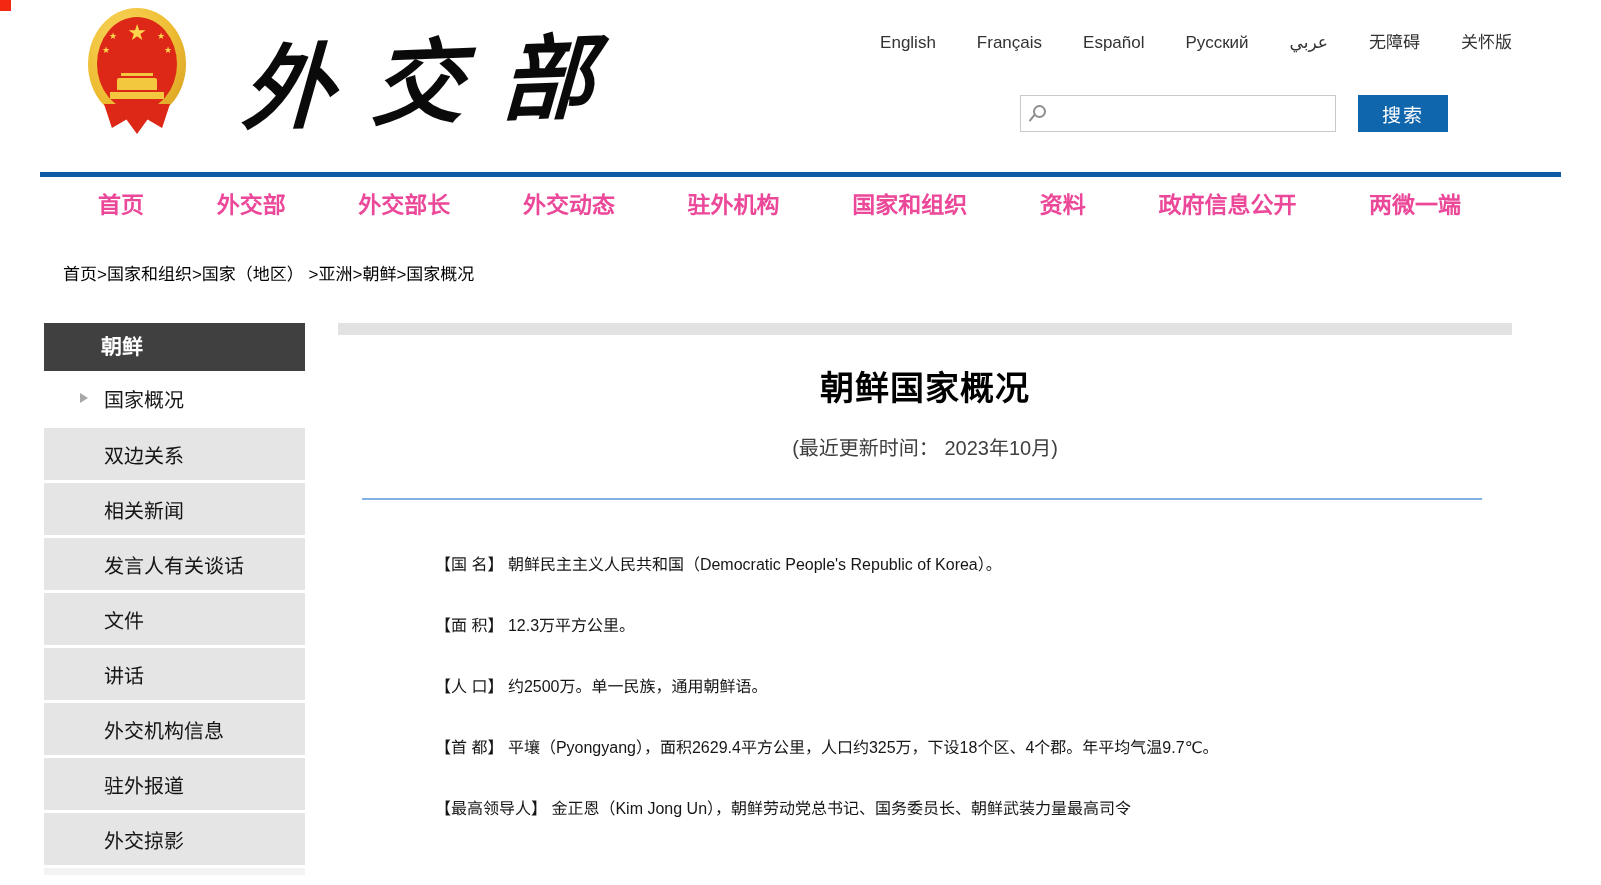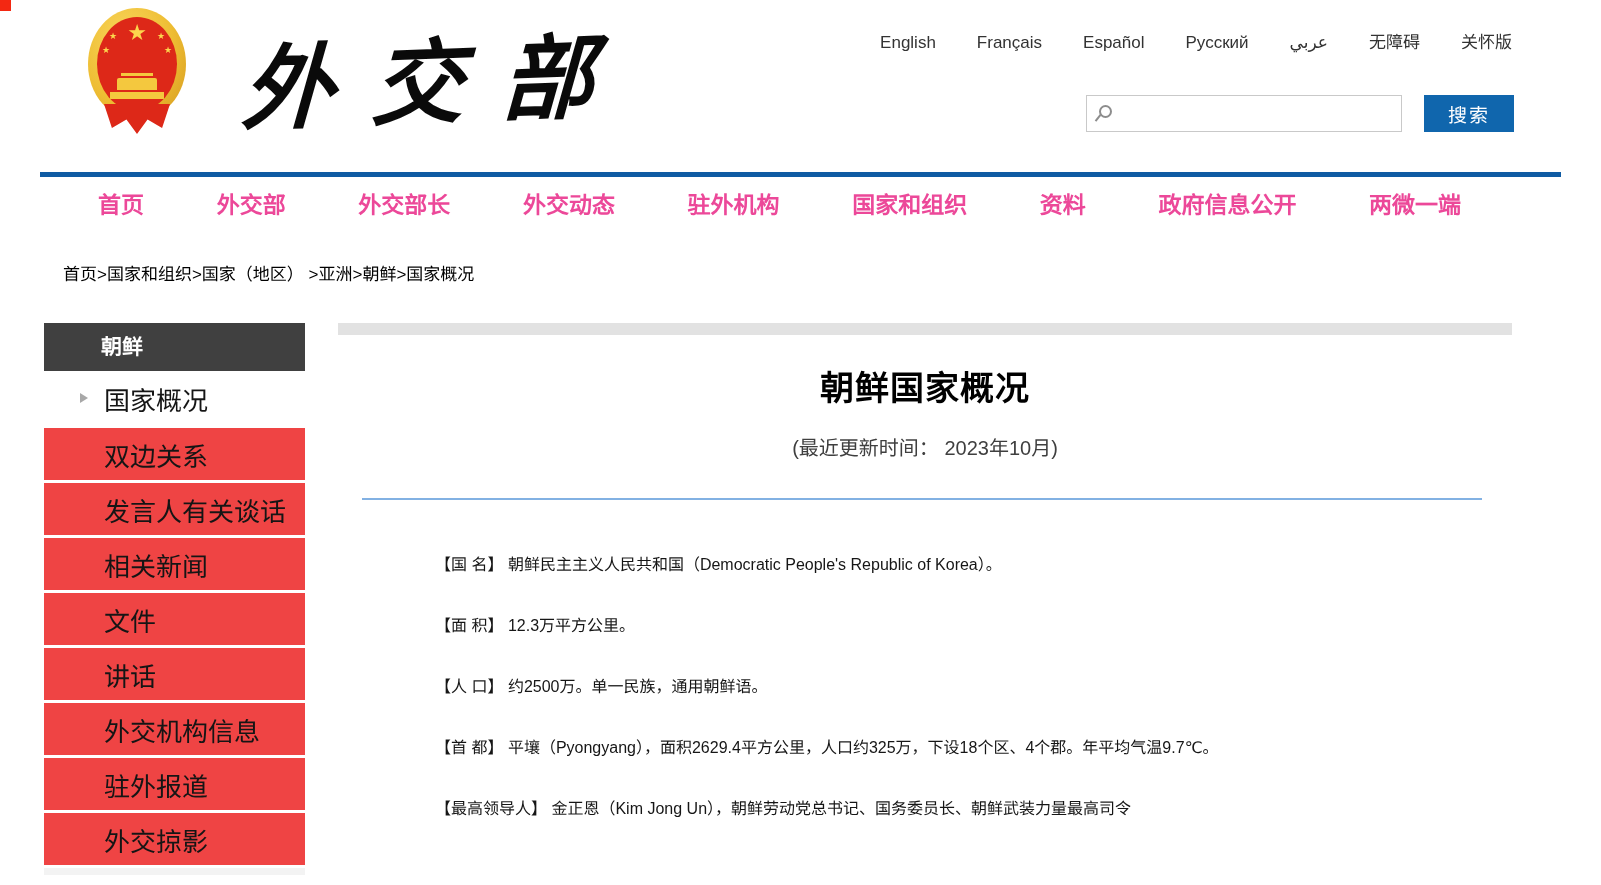--- a/index.html
+++ b/index.html
@@ -30,21 +30,21 @@
   .ribbon { position:absolute; left:50%; transform:translateX(-50%); bottom:0; width:66px; height:30px; background:#dd2818;
     clip-path:polygon(0 0,100% 0,88% 80%,66% 52%,50% 100%,34% 52%,12% 80%); z-index:3; }
 
   .calligraphy { position:absolute; left:242px; top:8px; font-family:"DejaVu Serif","Liberation Serif",serif;
     font-size:92px; font-weight:bold; font-style:italic; letter-spacing:38px; color:#0a0a0a;
     transform:rotate(-2deg) skewX(-4deg); white-space:nowrap; cursor:pointer; }
 
   .lang-links { position:absolute; top:28px; right:89px; display:flex; gap:41px; list-style:none; align-items:baseline; }
   .lang-link { font-size:17px; color:#333; cursor:pointer; white-space:nowrap; }
 
-  .search-bar { position:absolute; left:1086px; top:95px; width:428px; height:37px; display:flex;gap:22px; }
+  .search-bar { position:absolute; left:1020px; top:95px; width:428px; height:37px; display:flex;gap:22px; }
   .search-input-wrap { flex:1; position:relative; border:1px solid #c9c9c9; background:#fff; }
   .search-icon { position:absolute; left:12px; top:9px; width:13px; height:13px; border:2px solid #8d8d8d; border-radius:50%; }
   .search-icon::after { content:""; position:absolute; left:-4px; bottom:-6px; width:2px; height:8px; background:#8d8d8d; transform:rotate(38deg); }
   .search-input { width:100%; height:100%; border:0; outline:none; padding:0 8px 0 36px; font-size:16px; color:#333; background:transparent; }
   .search-btn { width:90px; height:37px; border:0; background:#1066ad; color:#fff; font-size:19px; cursor:pointer;
     font-family:inherit; letter-spacing:2px; }
 
   
   .main-nav { margin:0 40px; border-top:5px solid #0f5ba3; height:56px; display:flex; align-items:center;
     justify-content:space-between; padding:0 100px 0 58px; }
@@ -52,26 +52,26 @@
 
   
   .breadcrumb { margin:32px 0 0 63px; font-size:17px; color:#000000; cursor:pointer; }
 
   
   .main { display:flex; align-items:flex-start; margin-top:38px; }
 
   .sidebar { width:261px; margin-left:44px; flex-shrink:0; }
   .side-header { height:48px; line-height:48px; background:#404040; color:#fff; font-size:21px; font-weight:700;
     padding-left:57px; cursor:pointer; }
-  .side-item { position:relative; height:52px; display:flex; align-items:center; font-size:26px; color:#151515;
+  .side-item { position:relative; height:52px; display:flex; align-items:center; font-size:20px; color:#151515;
     padding-left:60px; cursor:pointer; }
   .side-item.active { background:#fff; height:54px; }
   .tri { position:absolute; left:36px; top:50%; transform:translateY(-50%); width:0; height:0;
     border-left:8px solid #a8a8a8; border-top:5px solid transparent; border-bottom:5px solid transparent; }
-  .side-list .side-item { background:#ef4444; margin-top:3px; }
+  .side-list .side-item { background:#e5e5e5; margin-top:3px; }
   .side-item.partial { height:7px; background:#f3f3f3; margin-top:3px; padding:0; cursor:default; }
 
   .content { flex:1; margin-left:33px; margin-right:89px; }
   .content-topbar { height:12px; background:#e2e2e2; }
   .article-title { margin-top:26px; text-align:center; font-size:34px; font-weight:700; color:#000; letter-spacing:1px; }
   .article-updated { margin-top:22px; text-align:center; font-size:20px; color:#3f3f3f; }
   .divider { margin:37px 30px 0 24px; height:2px; background:#82b1e3; }
   .paragraphs { margin:46px 64px 0 65px; }
   .para { font-size:16px; line-height:38px; color:#161616; text-indent:2em; margin-bottom:23px; }
 </style>
@@ -155,23 +155,23 @@
     <aside class="sidebar">
       <div class="side-header">朝鲜</div>
       <div class="side-item active">
         <span class="tri"></span>
         <span>国家概况</span>
       </div>
       <div class="side-list">
 
           <div class="side-item gray">双边关系</div>
 
+          <div class="side-item gray">相关新闻</div>
+
           <div class="side-item gray">发言人有关谈话</div>
-
-          <div class="side-item gray">相关新闻</div>
 
           <div class="side-item gray">文件</div>
 
           <div class="side-item gray">讲话</div>
 
           <div class="side-item gray">外交机构信息</div>
 
           <div class="side-item gray">驻外报道</div>
 
           <div class="side-item gray">外交掠影</div>

